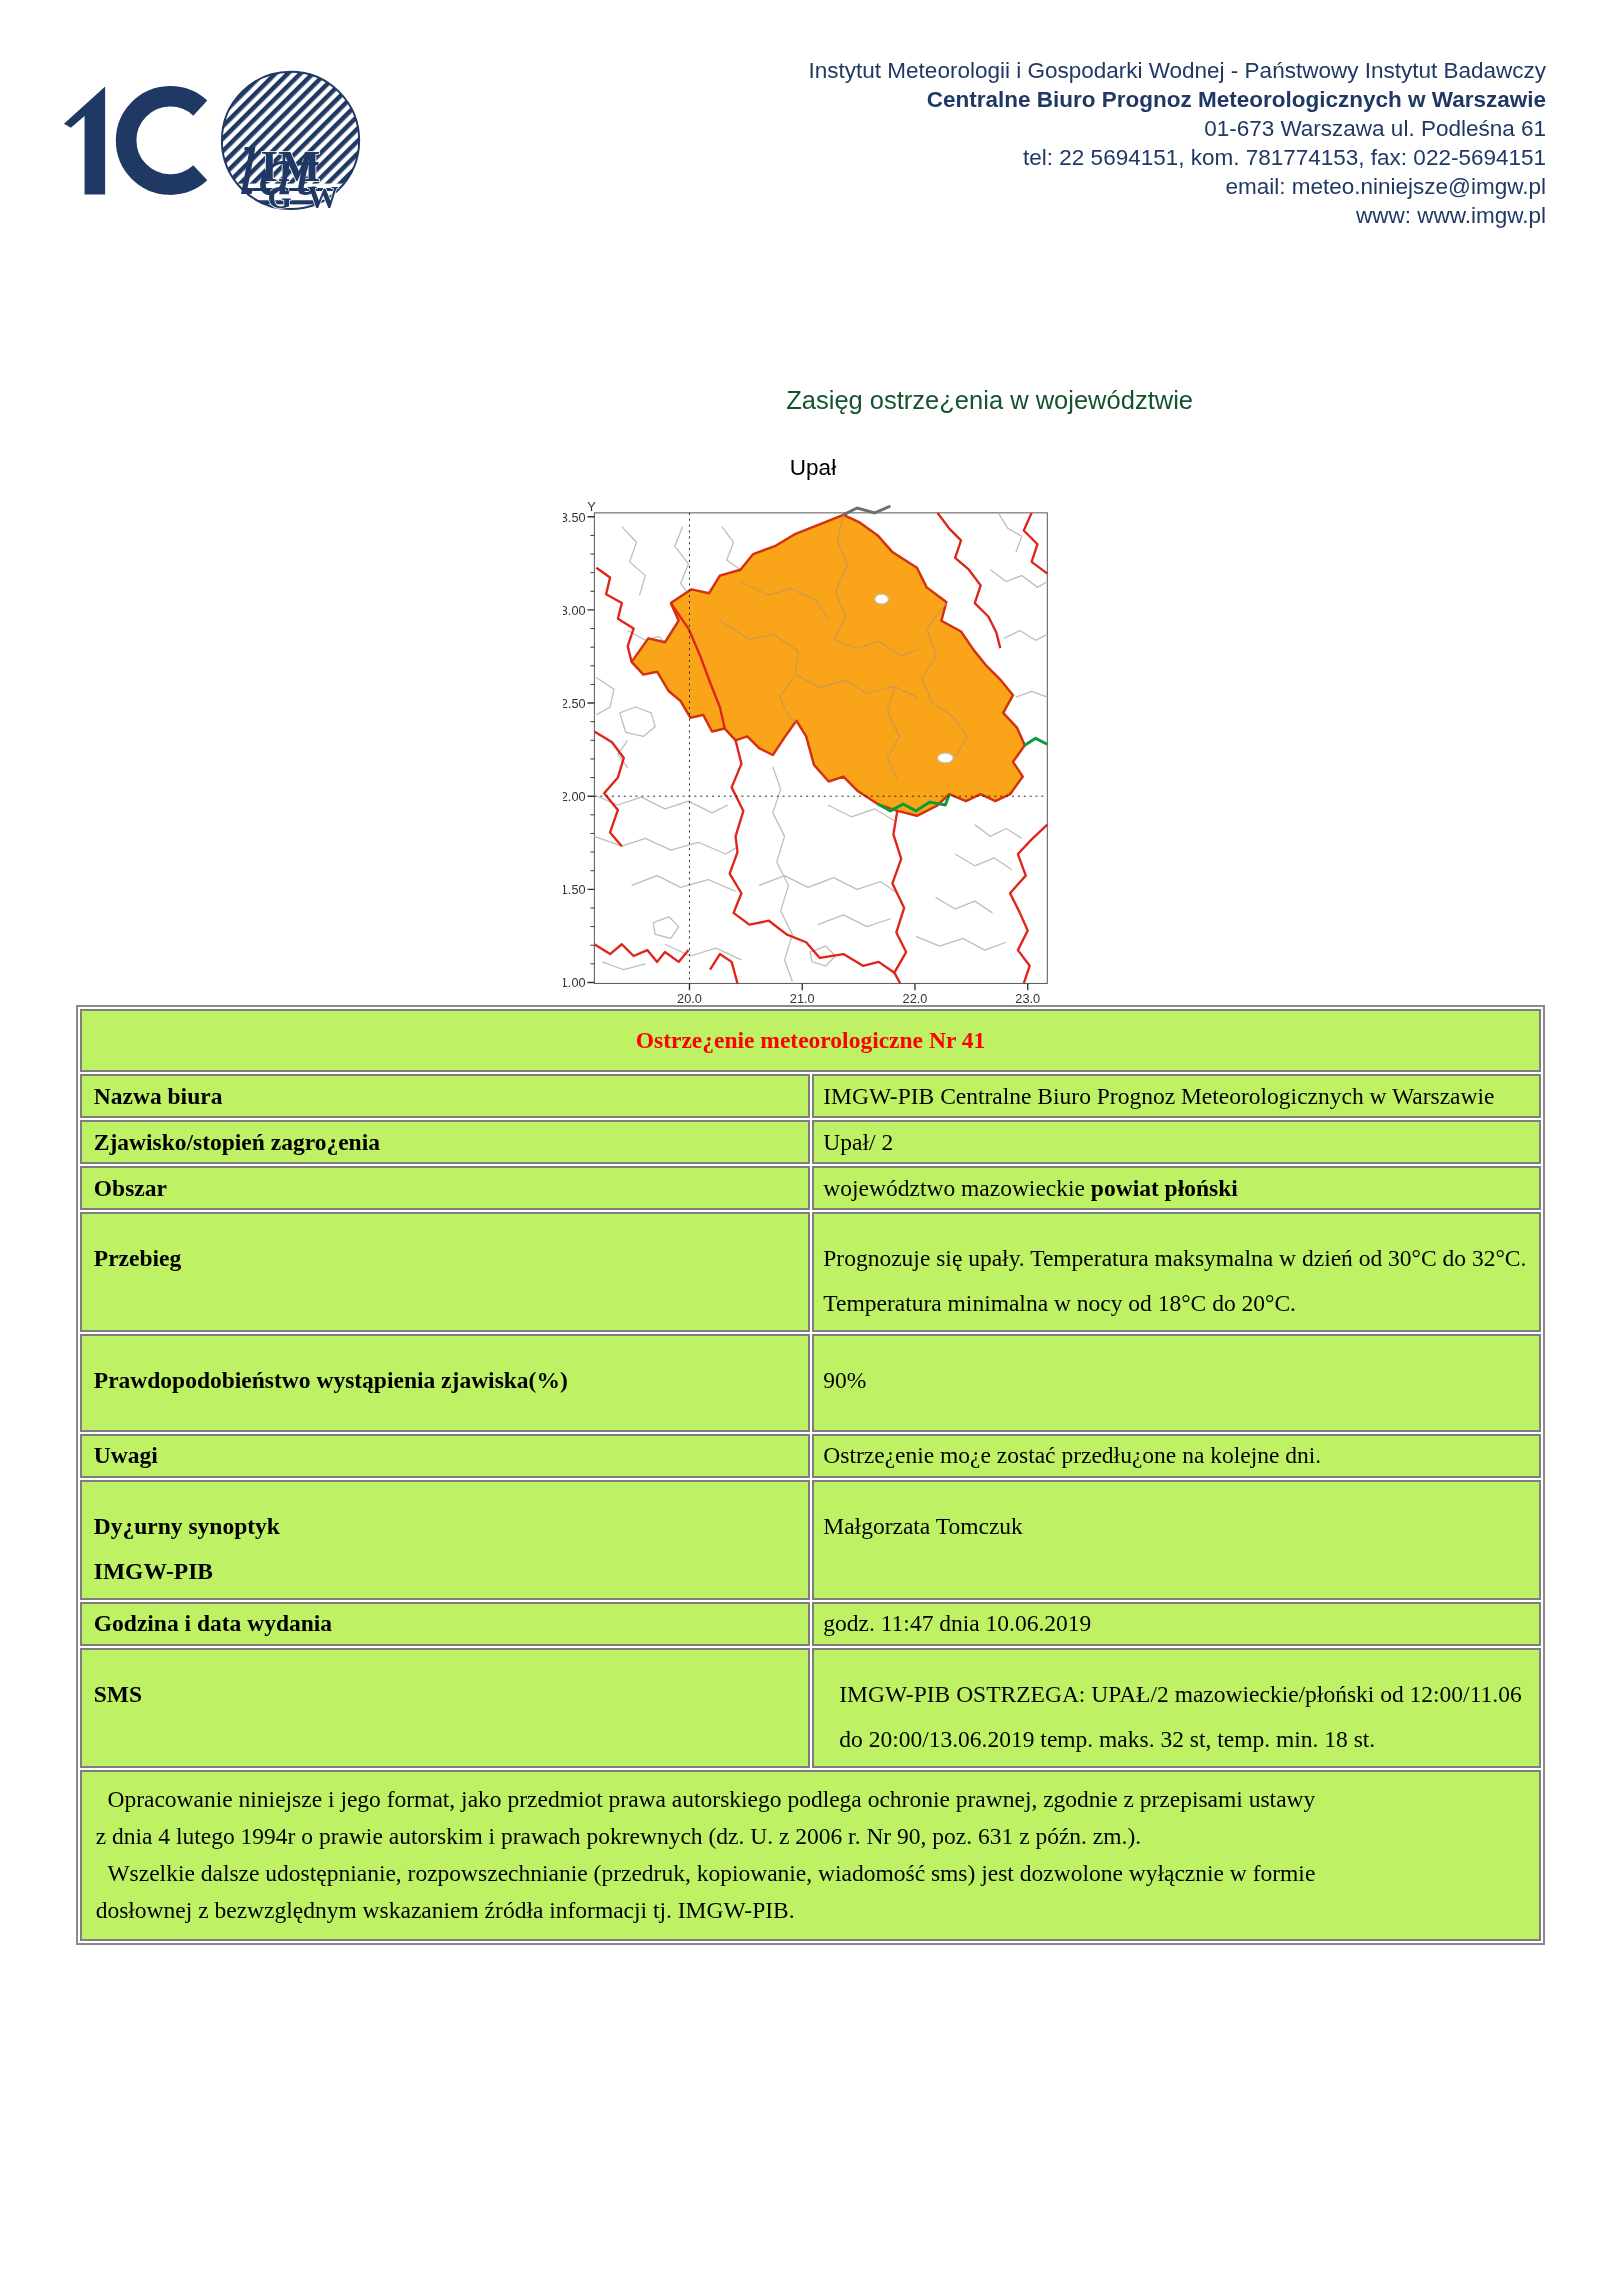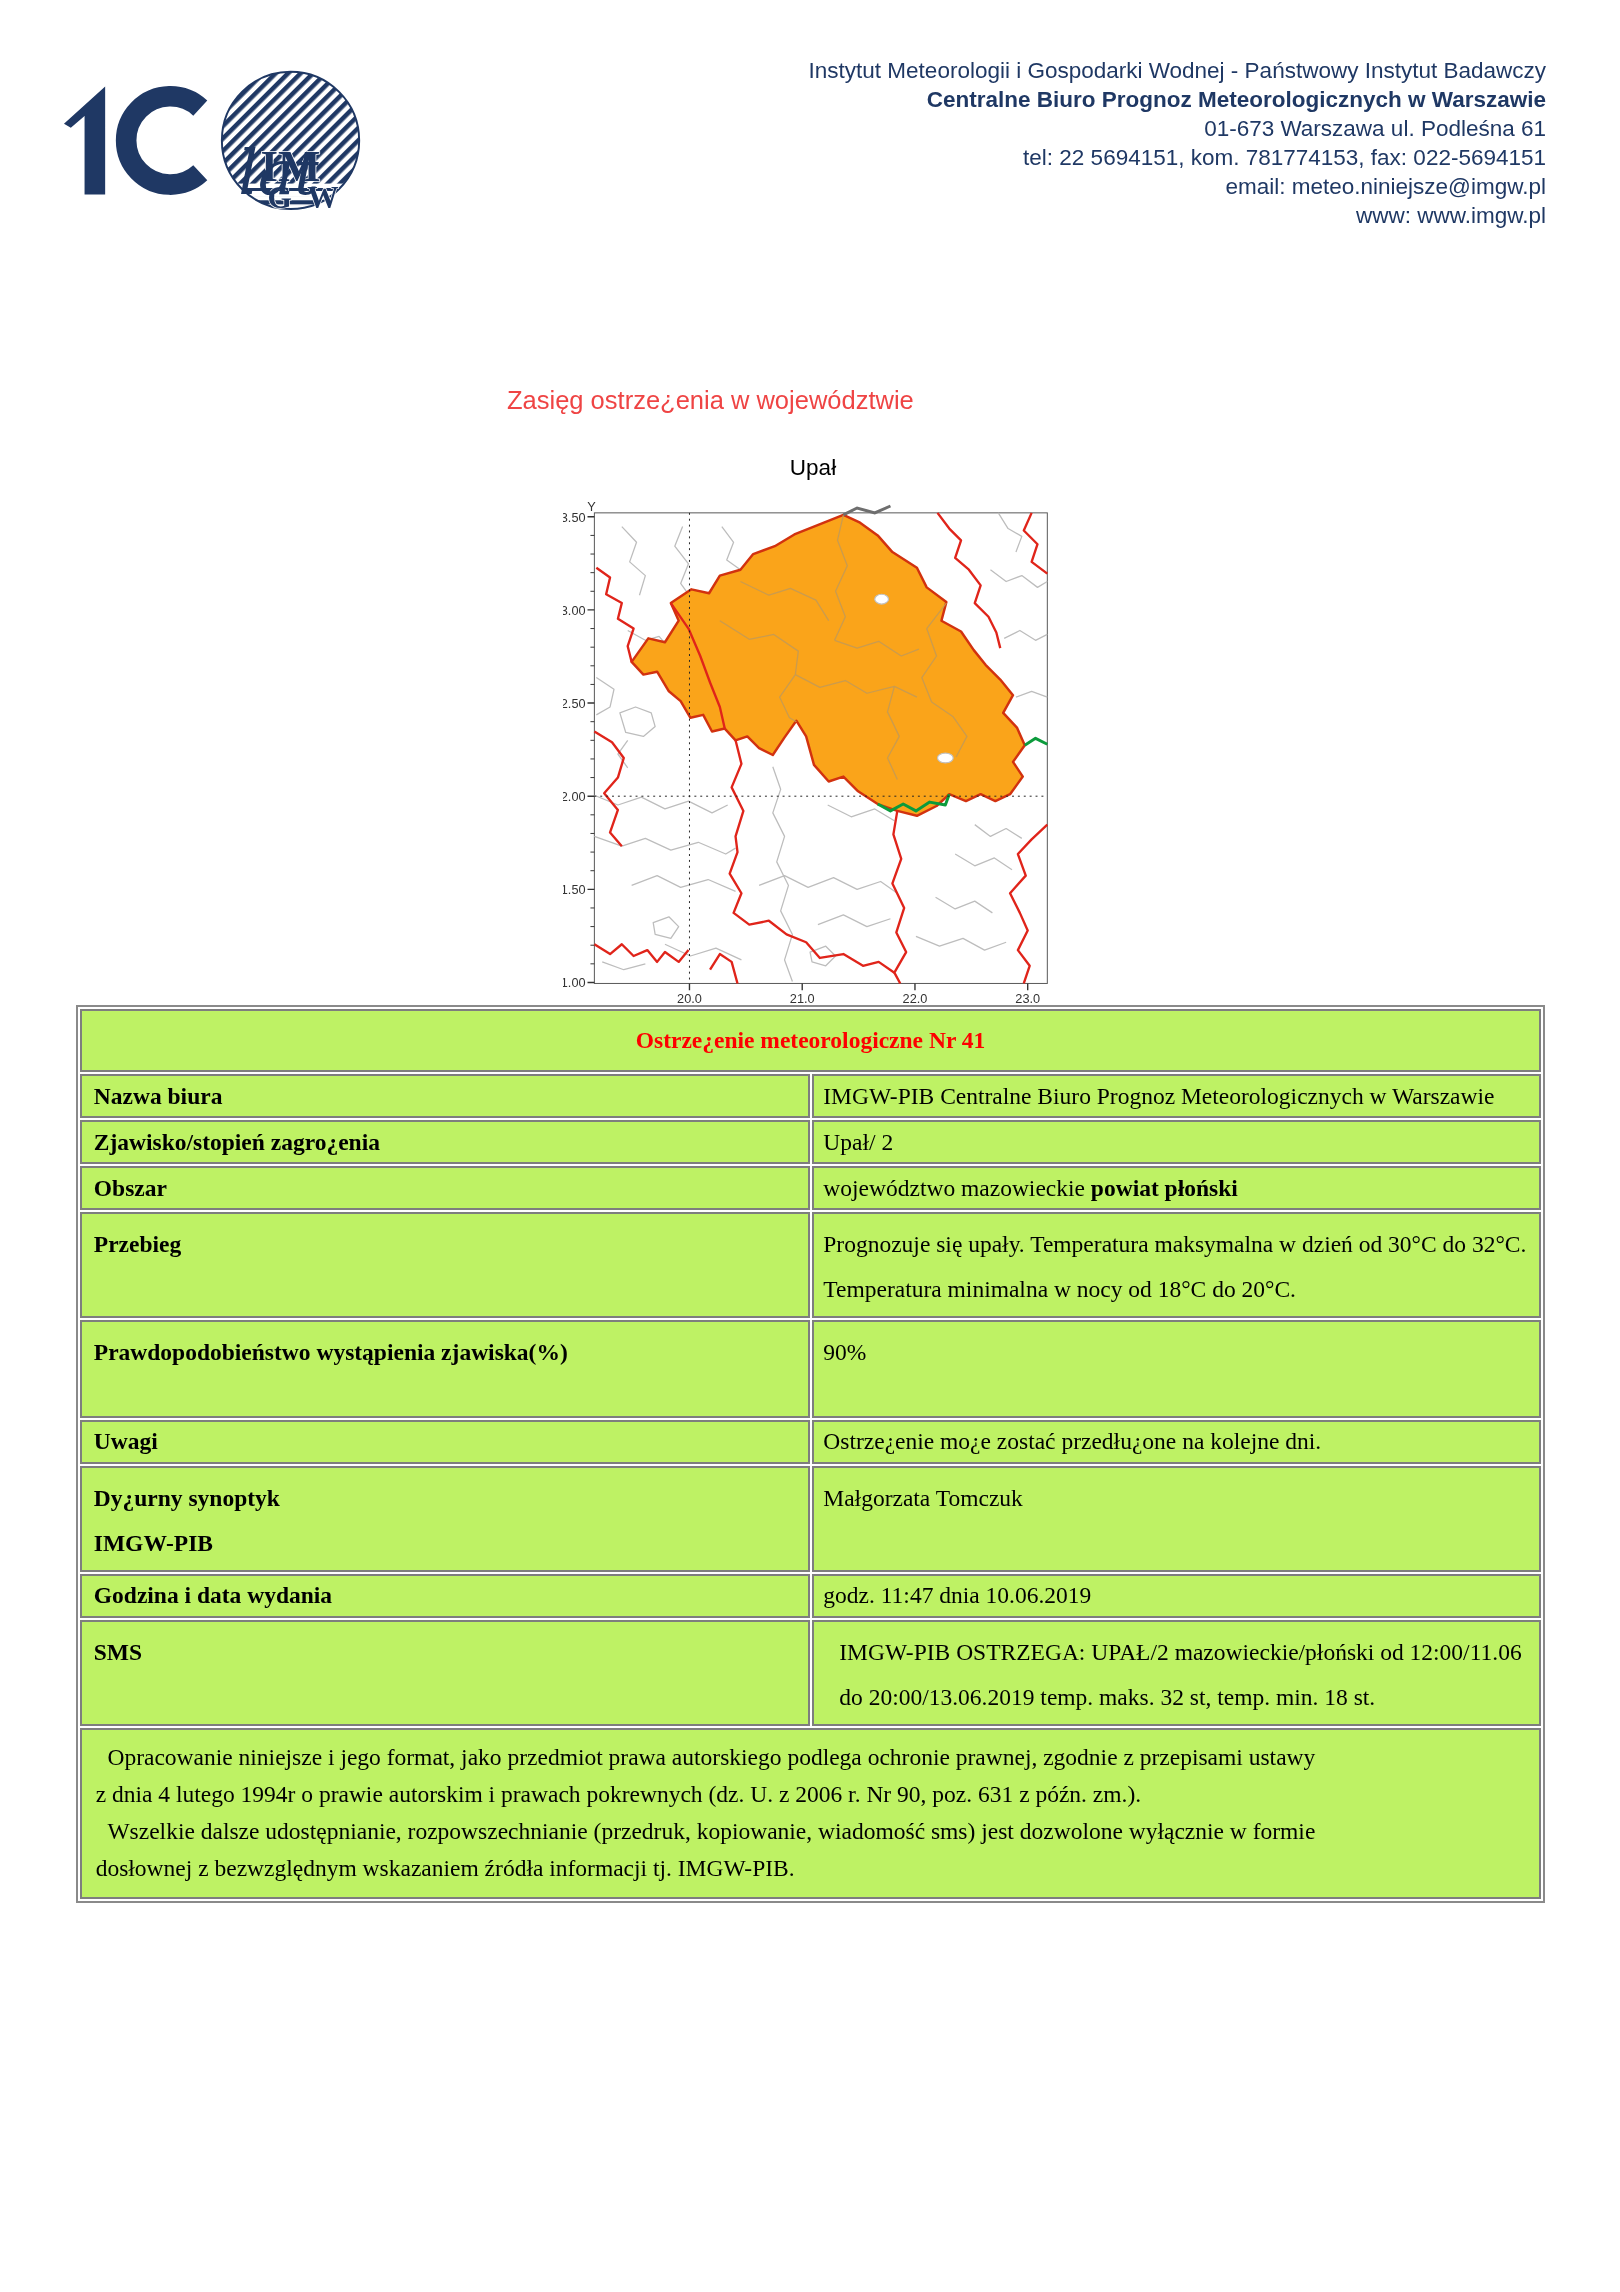--- a/index.html
+++ b/index.html
@@ -10,22 +10,22 @@
   
   .logo{position:absolute;left:62px;top:59px;width:306px;height:157px;}
   .letterhead{
     position:absolute;top:56px;right:74px;text-align:right;
     color:#1f3864;font-family:"Liberation Sans",sans-serif;
     font-size:22.5px;line-height:29px;white-space:nowrap;
   }
   .letterhead .bold{font-weight:bold;}
   
   .map-title{
-    position:absolute;left:507px;top:386px;width:686px;text-align:left;
-    font-family:"Liberation Sans",sans-serif;font-size:25.5px;color:#ef4444;
+    position:absolute;left:507px;top:386px;width:686px;text-align:right;
+    font-family:"Liberation Sans",sans-serif;font-size:25.5px;color:#14532d;
   }
   .map-sub{
     position:absolute;left:563px;top:455px;width:500px;text-align:center;
     font-family:Liberation Sans, sans-serif;font-size:22.5px;color:#000;
   }
   .mapwrap{position:absolute;left:563px;top:501px;width:500px;height:510px;}
   .mapwrap svg{display:block;}
   .tick-label{font-family:"Liberation Sans",sans-serif;font-size:13px;fill:#333;}
   
   table.warn{
@@ -33,21 +33,21 @@
     border-collapse:separate;border-spacing:2px;
     border:2px solid #8a8a8a;background:#fff;table-layout:fixed;
   }
   table.warn td{
     border:2px solid #7e7e7e;background:#bef264;box-sizing:border-box;
     font-size:23.5px;vertical-align:middle;overflow:hidden;
   }
   td.lbl{width:384px;font-weight:bold;padding:3.9px 9.8px 3.9px 11.8px;}
   td.val{padding:3.9px 9.8px 3.9px 9.8px;}
   tr.single td{height:44px;}
-  tr.double td{height:98px;vertical-align:top;padding-top:8px;line-height:45px;}
+  tr.double td{height:98px;vertical-align:top;padding-top:22px;line-height:45px;}
   td.title-cell{
     height:63px;text-align:center;vertical-align:middle;
     color:#fe0000;font-weight:bold;font-size:28px;
   }
   td.footer-cell{
     height:163px;vertical-align:top;padding:9.8px 13.7px;
     font-size:22.5px;line-height:37px;
   }
   .pre{white-space:pre-wrap;}
   .mw1010{max-width:990px;}

